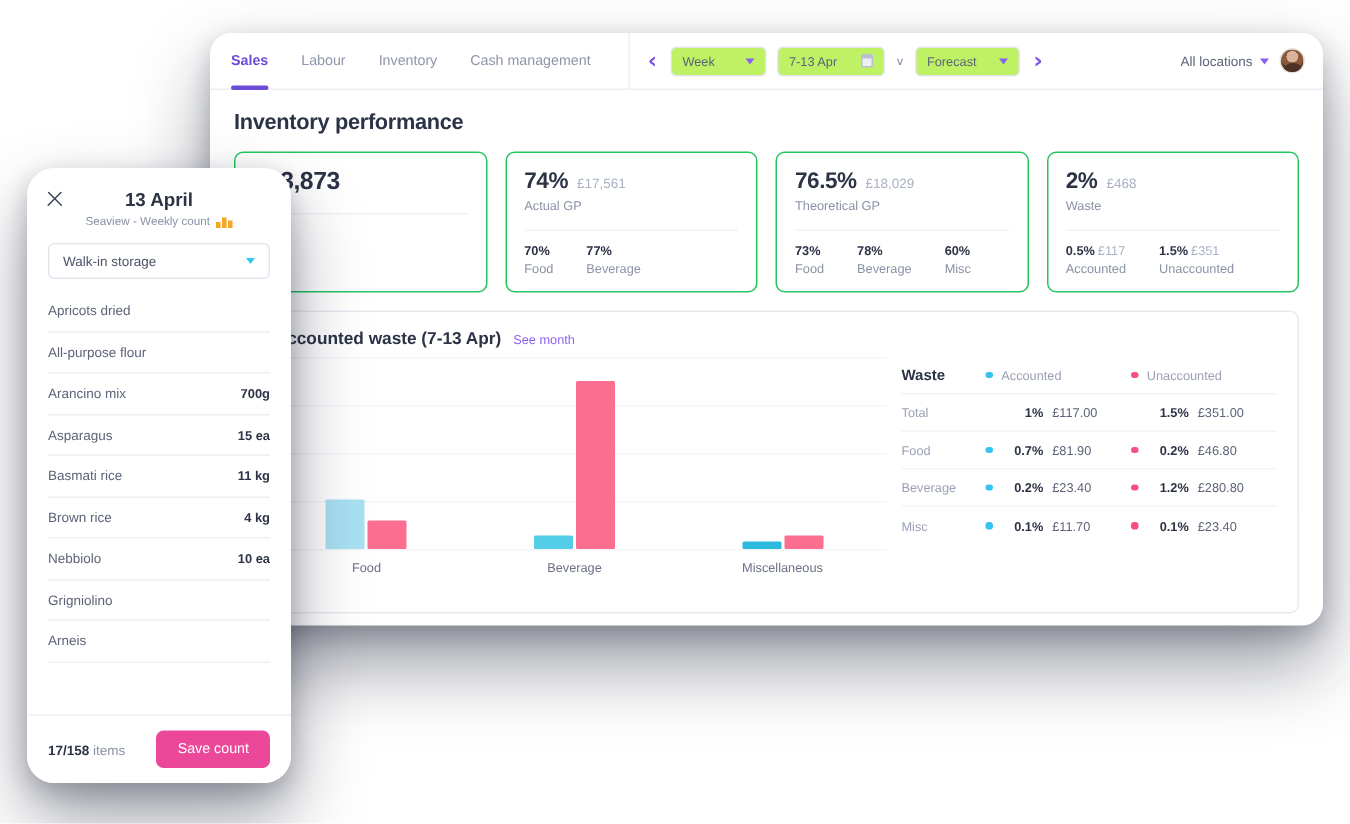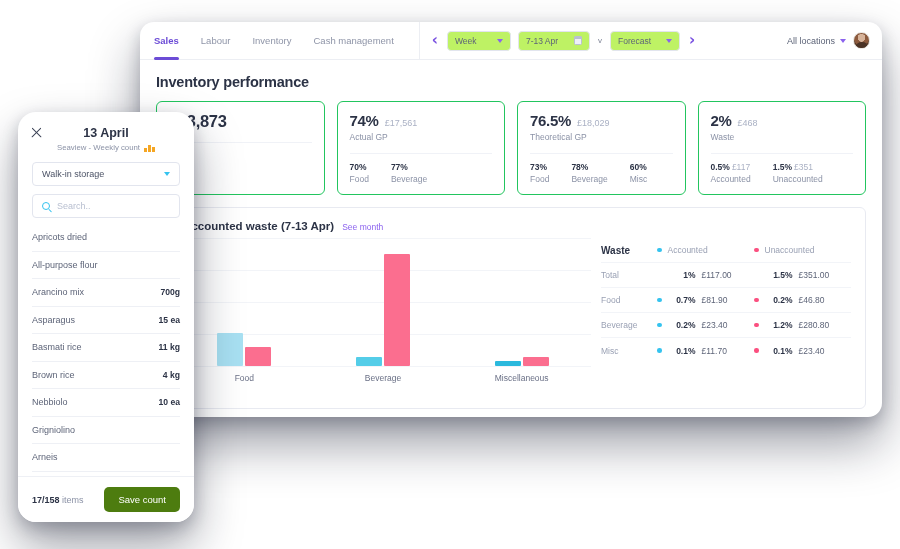--- a/index.html
+++ b/index.html
@@ -271,21 +271,21 @@
   .m-foot {
     height: 46px; display: flex; align-items: center;
     padding: 0 14px; gap: 13px;
     border-top: 1px solid #eef0f5;
     background: #fff;
   }
   .m-count { font-size: 9px; color: #8b92a6; }
   .m-count b { color: #2c3346; }
   .save-btn {
     margin-left: auto;
-    background: #4d7c0f; color: #fff;
+    background: #ec4899; color: #fff;
     border: none; border-radius: 5px;
     height: 25px; padding: 0 14px;
     font-size: 9.5px; font-family: "Liberation Sans", sans-serif;
     cursor: pointer;
   }
 </style>
 </head>
 <body>
 
 <div class="stage">
@@ -552,24 +552,20 @@
             <i></i>
           </span>
       </div>
     </div>
 
     <div class="m-field">
       <span>Walk-in storage</span>
       <span class="caret-blue"></span>
     </div>
 
-    <div class="m-search">
-      <span class="mag"></span>
-      <input placeholder="Search.." style="">
-    </div>
 
     <div class="m-list" id="mlist">
         <div class="m-item">
           <span>Apricots dried</span>
         </div>
         <div class="m-item">
           <span>All-purpose flour</span>
         </div>
         <div class="m-item">
           <span>Arancino mix</span>

